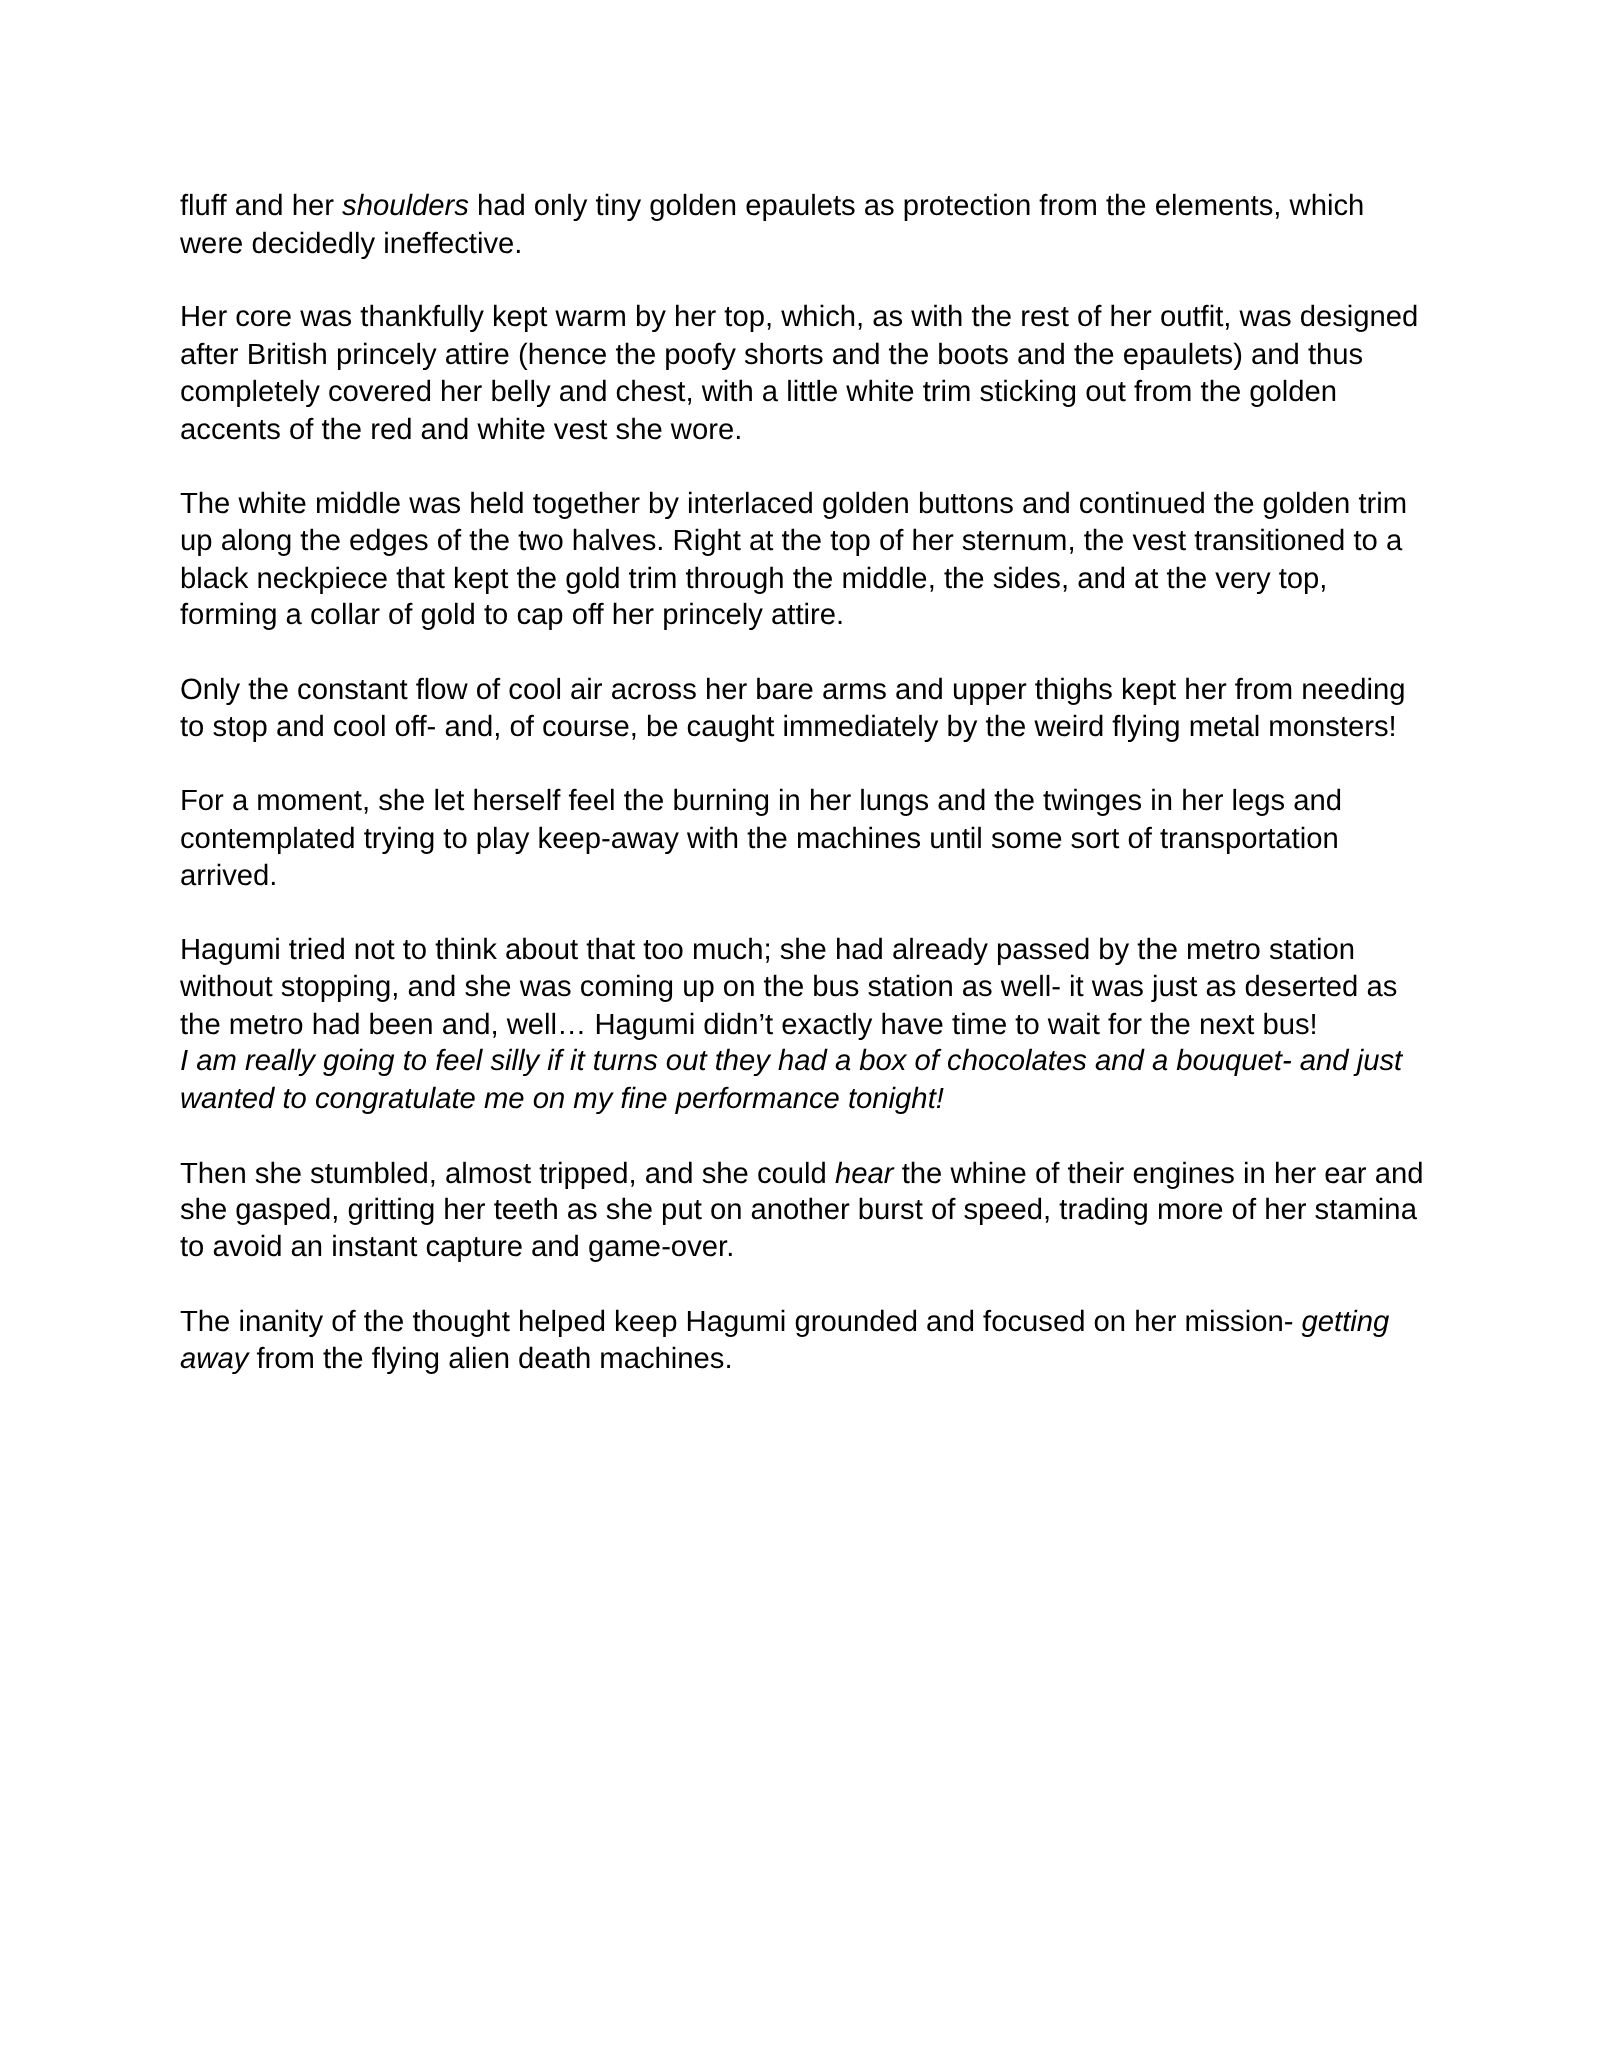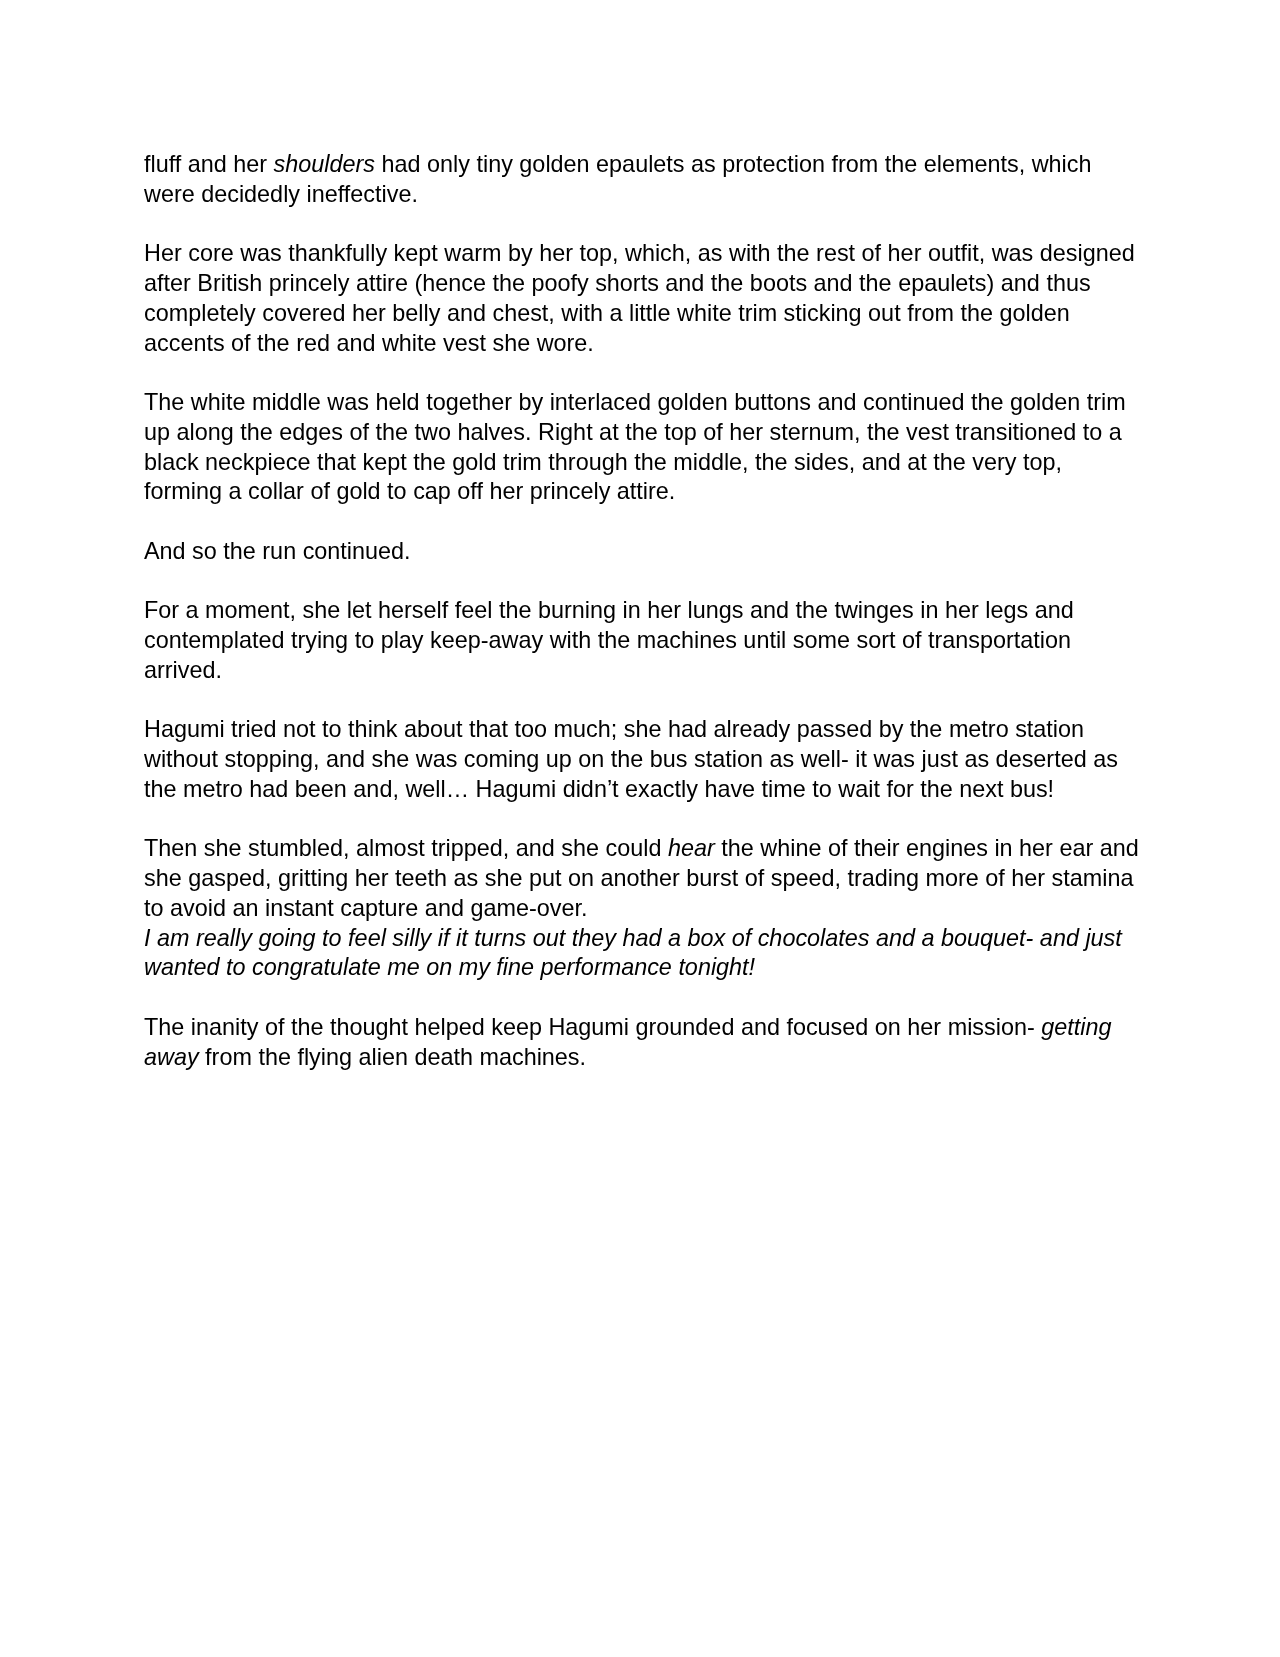--- a/index.html
+++ b/index.html
@@ -41,20 +41,20 @@
   }
 </style>
 </head>
 <body>
 
 <div class="page">
   <div class="doc-body">
       <p class="para"><span class="">fluff and her </span><span class="italic">shoulders</span><span class=""> had only tiny golden epaulets as protection from the elements, which were decidedly ineffective.</span></p>
       <p class="para"><span class="">Her core was thankfully kept warm by her top, which, as with the rest of her outfit, was designed after British princely attire (hence the poofy shorts and the boots and the epaulets) and thus completely covered her belly and chest, with a little white trim sticking out from the golden accents of the red and white vest she wore.</span></p>
       <p class="para"><span class="">The white middle was held together by interlaced golden buttons and continued the golden trim up along the edges of the two halves. Right at the top of her sternum, the vest transitioned to a black neckpiece that kept the gold trim through the middle, the sides, and at the very top, forming a collar of gold to cap off her princely attire.</span></p>
-      <p class="para"><span class="">And so the run continued.</span></p>
+      <p class="para"><span class="">Only the constant flow of cool air across her bare arms and upper thighs kept her from needing to stop and cool off- and, of course, be caught immediately by the weird flying metal monsters!</span></p>
       <p class="para"><span class="">For a moment, she let herself feel the burning in her lungs and the twinges in her legs and contemplated trying to play keep-away with the machines until some sort of transportation arrived.</span></p>
       <p class="para"><span class="">Hagumi tried not to think about that too much; she had already passed by the metro station without stopping, and she was coming up on the bus station as well- it was just as deserted as the metro had been and, well… Hagumi didn’t exactly have time to wait for the next bus!</span></p>
+      <p class="para no-gap"><span class="italic">I am really going to feel silly if it turns out they had a box of chocolates and a bouquet- and just wanted to congratulate me on my fine performance tonight!</span></p>
       <p class="para"><span class="">Then she stumbled, almost tripped, and she could </span><span class="italic">hear</span><span class=""> the whine of their engines in her ear and she gasped, gritting her teeth as she put on another burst of speed, trading more of her stamina to avoid an instant capture and game-over.</span></p>
-      <p class="para no-gap"><span class="italic">I am really going to feel silly if it turns out they had a box of chocolates and a bouquet- and just wanted to congratulate me on my fine performance tonight!</span></p>
       <p class="para"><span class="">The inanity of the thought helped keep Hagumi grounded and focused on her mission- </span><span class="italic">getting away</span><span class=""> from the flying alien death machines.</span></p>
     </div>
 </div>
 
 </body></html>

